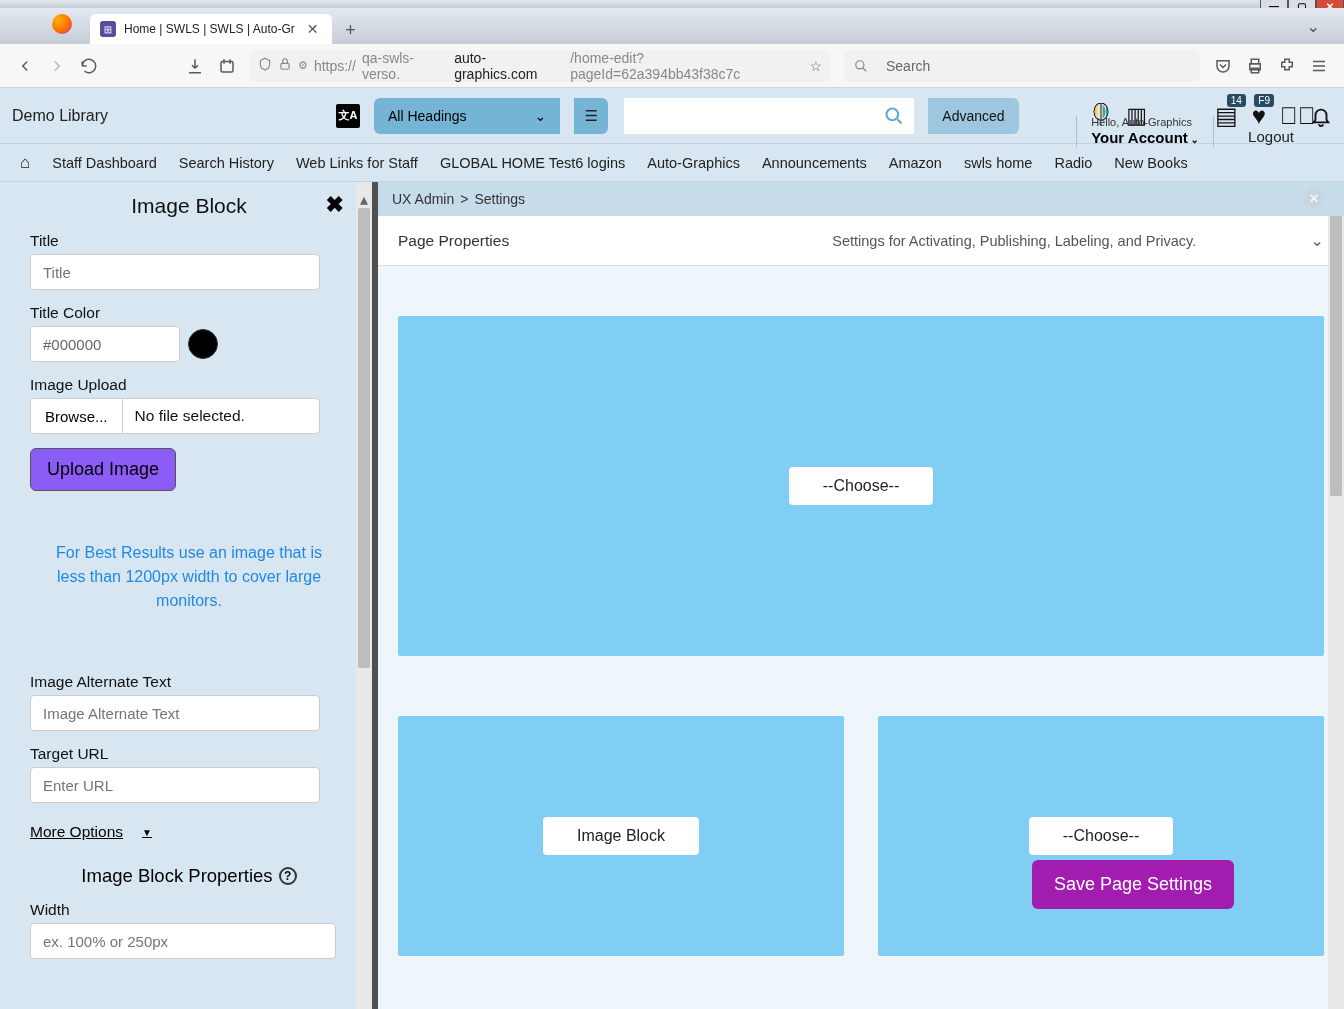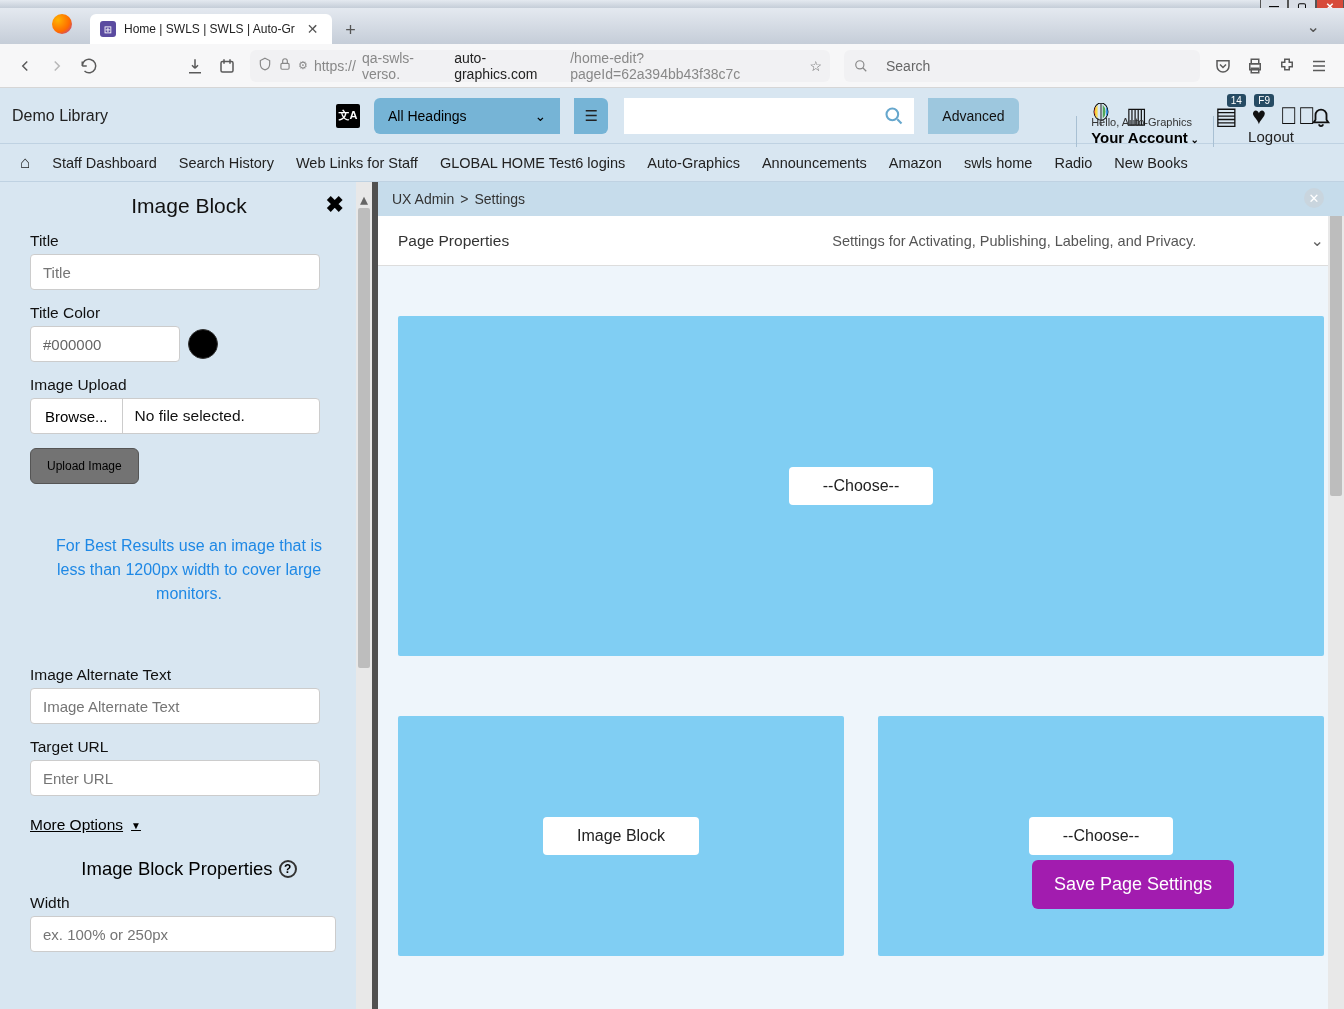--- a/index.html
+++ b/index.html
@@ -67,23 +67,23 @@
 .panel-title { font-size: 21px; color: #111; text-align: center; margin-bottom: 10px; font-weight: normal; }
 .close-x { position: absolute; right: 28px; top: 10px; font-size: 22px; font-weight: bold; }
 .field-label { font-size: 15.5px; color: #111; margin-top: 14px; margin-bottom: 4px; }
 .field-input { width: 100%; max-width: 290px; height: 36px; border: 1px solid #ccc; border-radius: 4px; padding: 0 12px; font-size: 15px; color: #666; background: #fff; }
 .color-row { display: flex; align-items: center; gap: 8px; }
 .color-input { width: 150px; }
 .color-swatch { width: 30px; height: 30px; border-radius: 50%; background: #000; border: 1px solid #333; }
 .file-row { display: flex; align-items: center; background: #fff; border: 1px solid #ccc; border-radius: 4px; width: 290px; height: 36px; overflow: hidden; }
 .file-browse { padding: 0 14px; height: 100%; display: flex; align-items: center; border-right: 1px solid #ccc; font-size: 15px; }
 .file-name { padding: 0 12px; font-size: 15.5px; color: #111; }
-.upload-btn { margin-top: 14px; padding: 10px 16px; border: 1.5px solid #555; border-radius: 6px; background: #737373; font-size: 12px; }
+.upload-btn { margin-top: 14px; padding: 10px 16px; border: 1.5px solid #555; border-radius: 6px; background: #8b5cf6; font-size: 18px; }
 .hint { margin-top: 50px; color: #1e88e5; font-size: 16px; text-align: center; line-height: 1.5; padding: 0 20px; }
-.more-opts { text-decoration: underline; font-size: 15.5px; margin-top: 20px; display: inline-flex; align-items: center; gap: 8px; }
+.more-opts { text-decoration: underline; font-size: 15.5px; margin-top: 20px; display: inline-flex; align-items: center; gap: 19px; }
 .caret-down { font-size: 10px; }
 .sub-title { font-size: 18.5px; text-align: center; margin-top: 24px; display: flex; align-items: center; justify-content: center; gap: 6px; }
 .help-circle { width: 18px; height: 18px; border: 2px solid #333; border-radius: 50%; display: inline-flex; align-items: center; justify-content: center; font-size: 12px; font-weight: bold; }
 .width-hint { font-size: 13.5px; color: #333; margin-top: 6px; line-height: 1.4; }
 .width-hint a { text-decoration: underline; }
 .wide-input { max-width: 306px; }
 
 .divider-vert { width: 6px; background: #505050; }
 
 .canvas { flex: 1; background: #eef5fb; overflow-y: auto; position: relative; }

